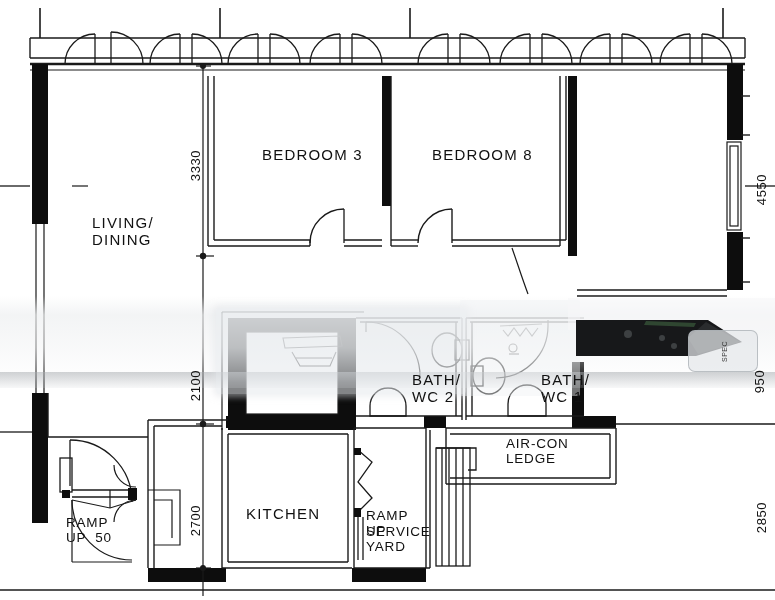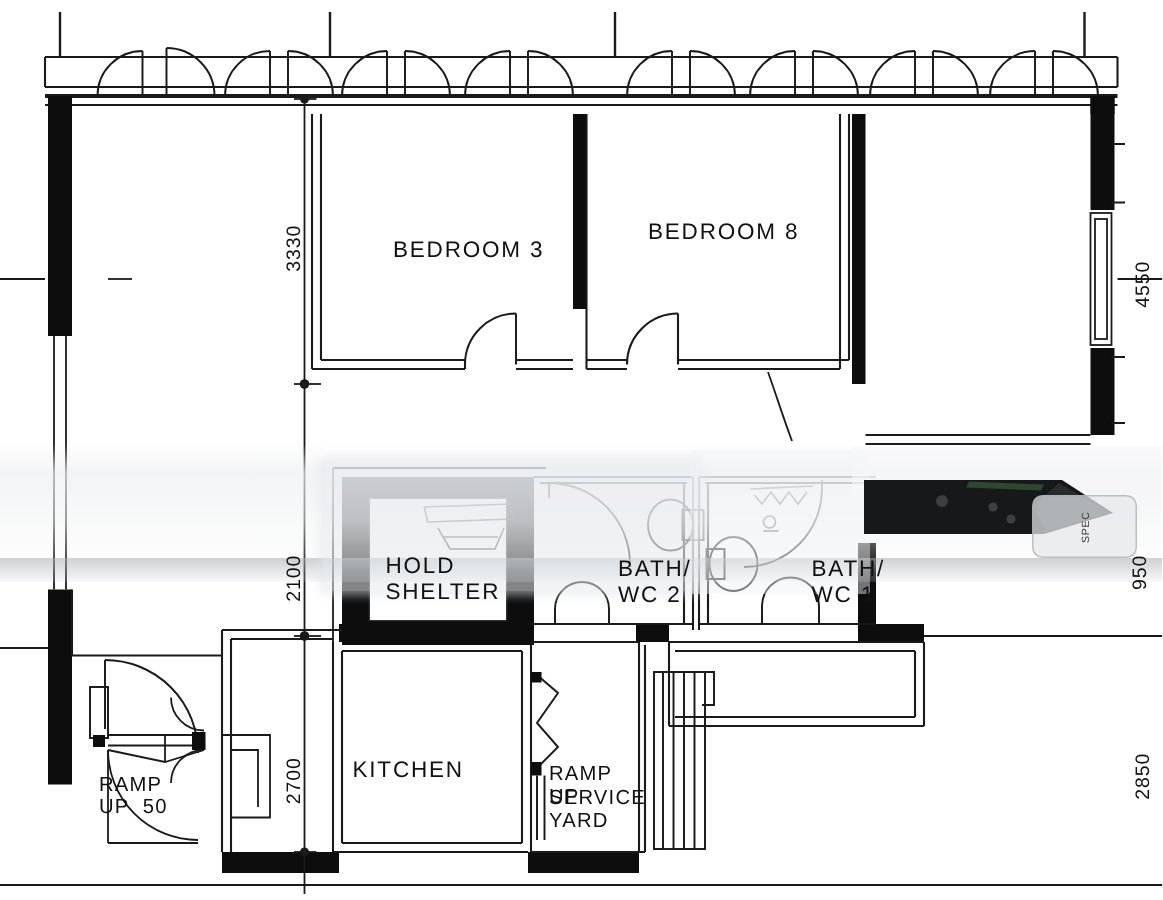--- a/index.html
+++ b/index.html
@@ -386,29 +386,31 @@
     <path d="M0 4 L132 4 L166 26 L120 40 L0 40 Z" fill="#17181a"></path>
     <path d="M130 6 L164 26 L122 38 L112 22 Z" fill="#2a2c2e"></path>
     <circle cx="52" cy="18" r="4" fill="#3d4042"></circle>
     <circle cx="86" cy="22" r="3" fill="#3d4042"></circle>
     <circle cx="98" cy="30" r="3" fill="#3d4042"></circle>
     <path d="M70 5 L120 7 L118 11 L68 9 Z" fill="#3a5a3c" opacity=".7"></path>
   </svg>
   <div class="devcap"></div>
   <div class="tinytext" style="left:714px;top:348px;">SPEC</div>
 
-  <div class="lbl room-lbl" style="left:262px;top:159px;">BEDROOM 3</div>
+  <div class="lbl room-lbl" style="left:92px;top:215px;">LIVING/
+DINING</div>
+  <div class="lbl room-lbl" style="left:262px;top:147px;">BEDROOM 3</div>
   <div class="lbl room-lbl" style="left:432px;top:147px;">BEDROOM 8</div>
-  <div class="lbl room-lbl" style="left:257px;top:370px;">HOLD
-SHELTER</div>
   <div class="lbl room-lbl" style="left:412px;top:372px;">BATH/
 WC 2</div>
   <div class="lbl room-lbl" style="left:541px;top:372px;">BATH/
 WC 1</div>
-  <div class="lbl room-lbl" style="left:235px;top:506px;">KITCHEN</div>
+  <div class="lbl small-lbl" style="left:506px;top:436px;">AIR-CON
+LEDGE</div>
+  <div class="lbl room-lbl" style="left:246px;top:506px;">KITCHEN</div>
   <div class="lbl small-lbl" style="left:366px;top:480px;margin-top:44px;">SERVICE
 YARD</div>
   <div class="lbl small-lbl" style="left:366px;top:508px;">RAMP
 UP</div>
   <div class="lbl small-lbl" style="left:66px;top:515px;">RAMP
 UP  50</div>
 
   <div class="dim rot" style="left:180px;top:158px;">3330</div>
   <div class="dim rot" style="left:180px;top:378px;">2100</div>
   <div class="dim rot" style="left:180px;top:513px;">2700</div>

